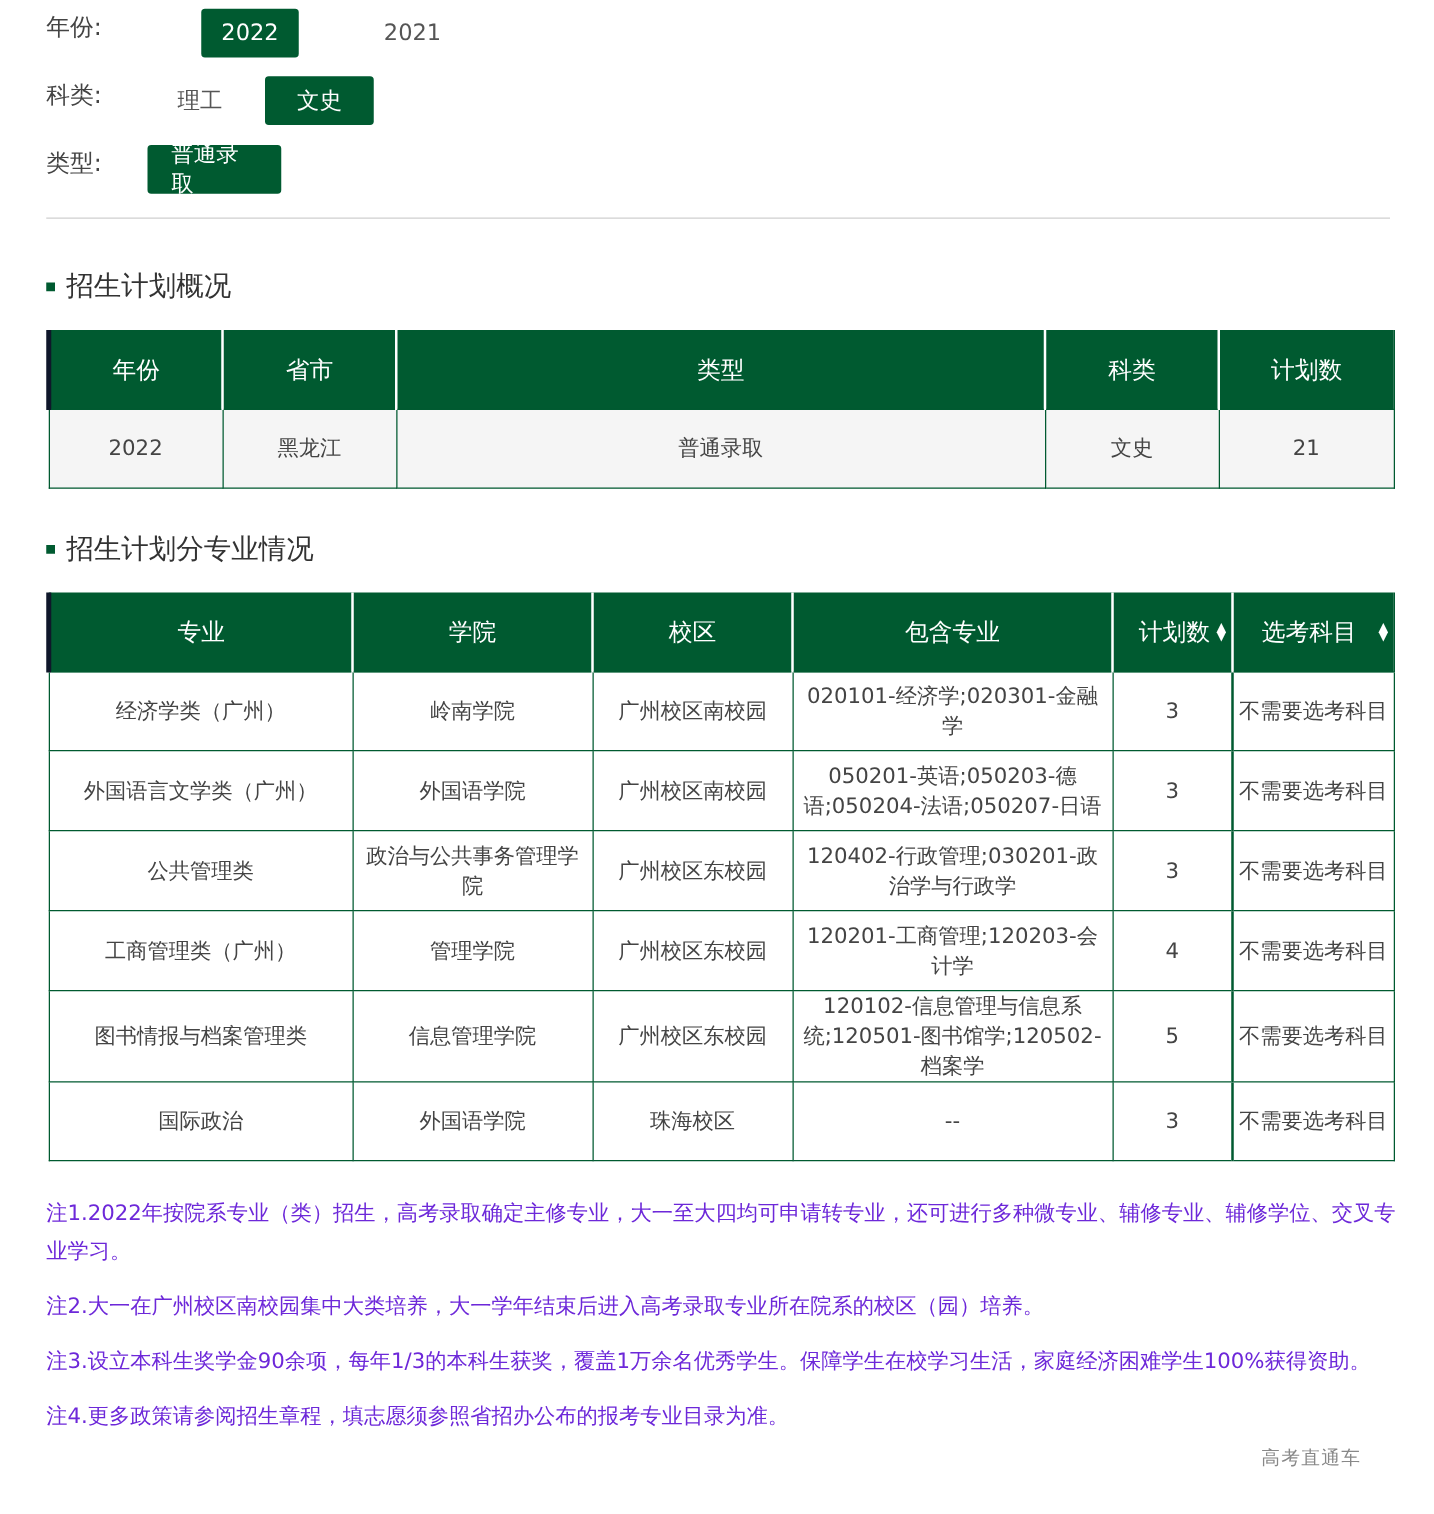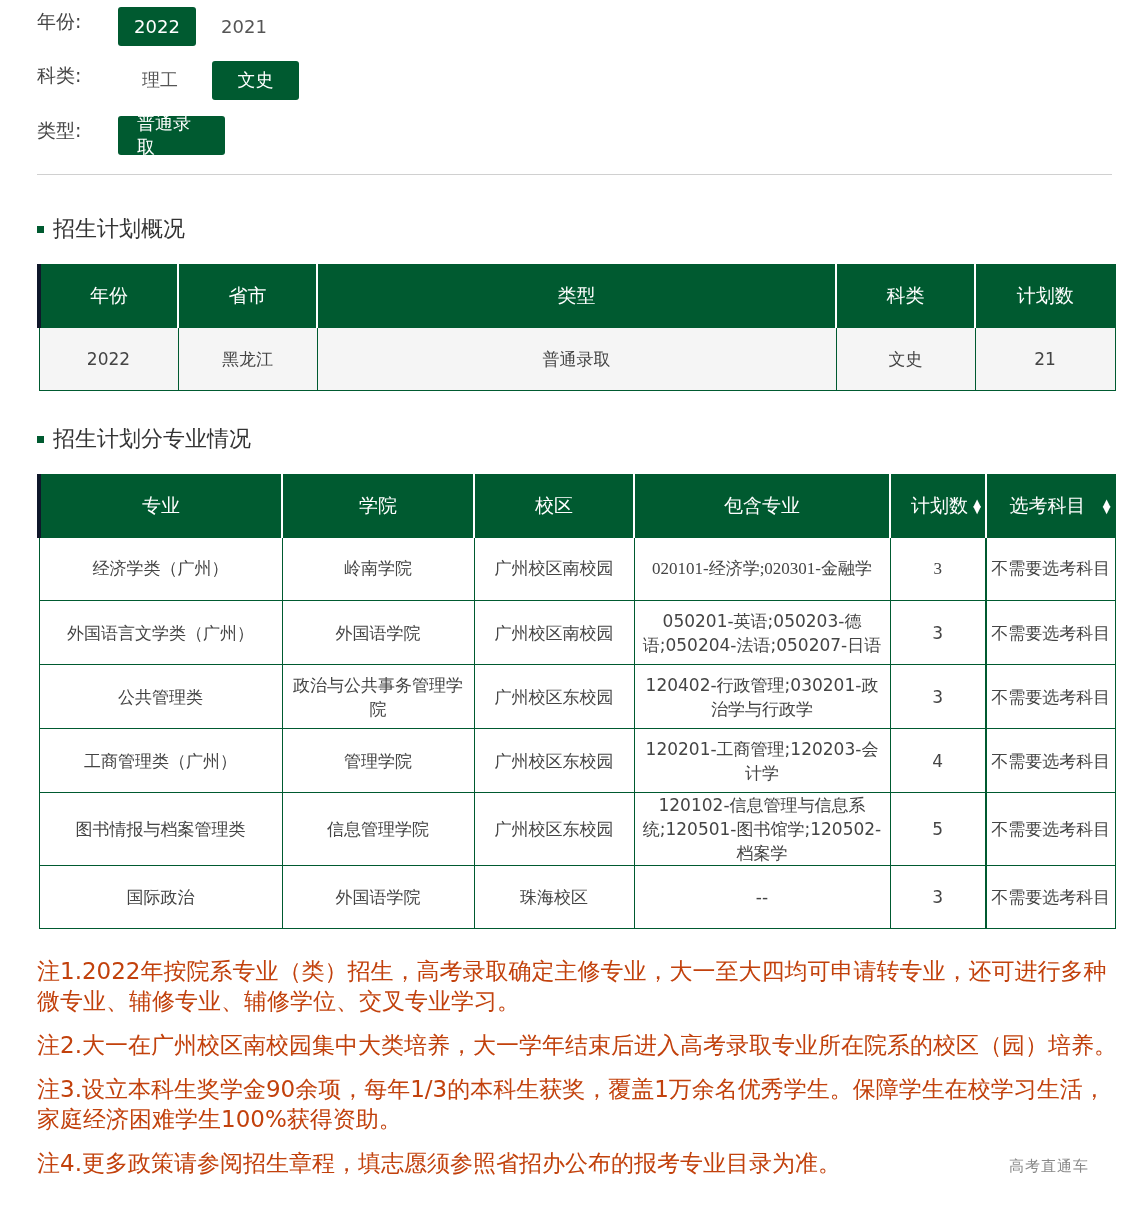--- a/index.html
+++ b/index.html
@@ -29,28 +29,28 @@
   table.data th:first-child { border-left: 4px solid #0f172a; }
   table.data th:last-child { border-right: 1px solid #005a30; }
   table.data td {
     border: 1px solid #005a30; text-align: center; color: #444; padding: 0 3px; line-height: 24px;
   }
   #overview td { background: #f5f5f5; height: 62px; }
   #majors td { background: #ffffff; }
   #majors td.thick-left { border-left: 2px solid #005a30; }
   .sort-icon { display: inline-block; vertical-align: middle; margin-left: 3px; font-size: 10px; line-height: 7px; width: 10px; }
   .sort-icon span { display: block; }
-  .notes { position: absolute; left: 37px; top: 956px; width: 1080px; font-size: 23px; color: #c2410c; line-height: 30px; }
+  .notes { position: absolute; left: 37px; top: 956px; width: 1080px; font-size: 17px; color: #6d28d9; line-height: 30px; }
   .notes p { margin: 0 0 14px 0; }
   .watermark { position: absolute; left: 1009px; top: 1157px; font-size: 15px; color: #888; letter-spacing: 1px; }
 </style>
 </head>
 <body>
 
-<div class="filter-row" style="top:6px;">
+<div class="filter-row" style="top:6px;gap:43px;">
   <span class="filter-label">年份:</span>
   <span class="opt active" style="width:78px;">2022</span>
   <span class="opt" style="width:76px;">2021</span>
 </div>
 <div class="filter-row" style="top:60px;">
   <span class="filter-label">科类:</span>
   <span class="opt" style="width:84px; margin-right:10px;">理工</span>
   <span class="opt active" style="width:87px;">文史</span>
 </div>
 <div class="filter-row" style="top:115px;">
@@ -115,21 +115,21 @@
       <th>包含专业</th>
       <th style="text-align:right; padding-right:4px;">
         <span>计划数</span><span class="sort-icon"><span>▲</span><span>▼</span></span>
       </th>
       <th style="text-align:right; padding-right:4px;">
         <span>选考科目</span>&nbsp;&nbsp;<span class="sort-icon"><span>▲</span><span>▼</span></span>
       </th>
     </tr>
   </thead>
   <tbody>
-    <tr style="height:63px;font-family:Liberation Serif, serif;">
+    <tr style="height:63px;">
       <td>经济学类（广州）</td>
       <td>岭南学院</td>
       <td>广州校区南校园</td>
       <td>020101-经济学;020301-金融学</td>
       <td>3</td>
       <td class="thick-left">不需要选考科目</td>
     </tr>
     <tr style="height:64px;">
       <td>外国语言文学类（广州）</td>
       <td>外国语学院</td>

